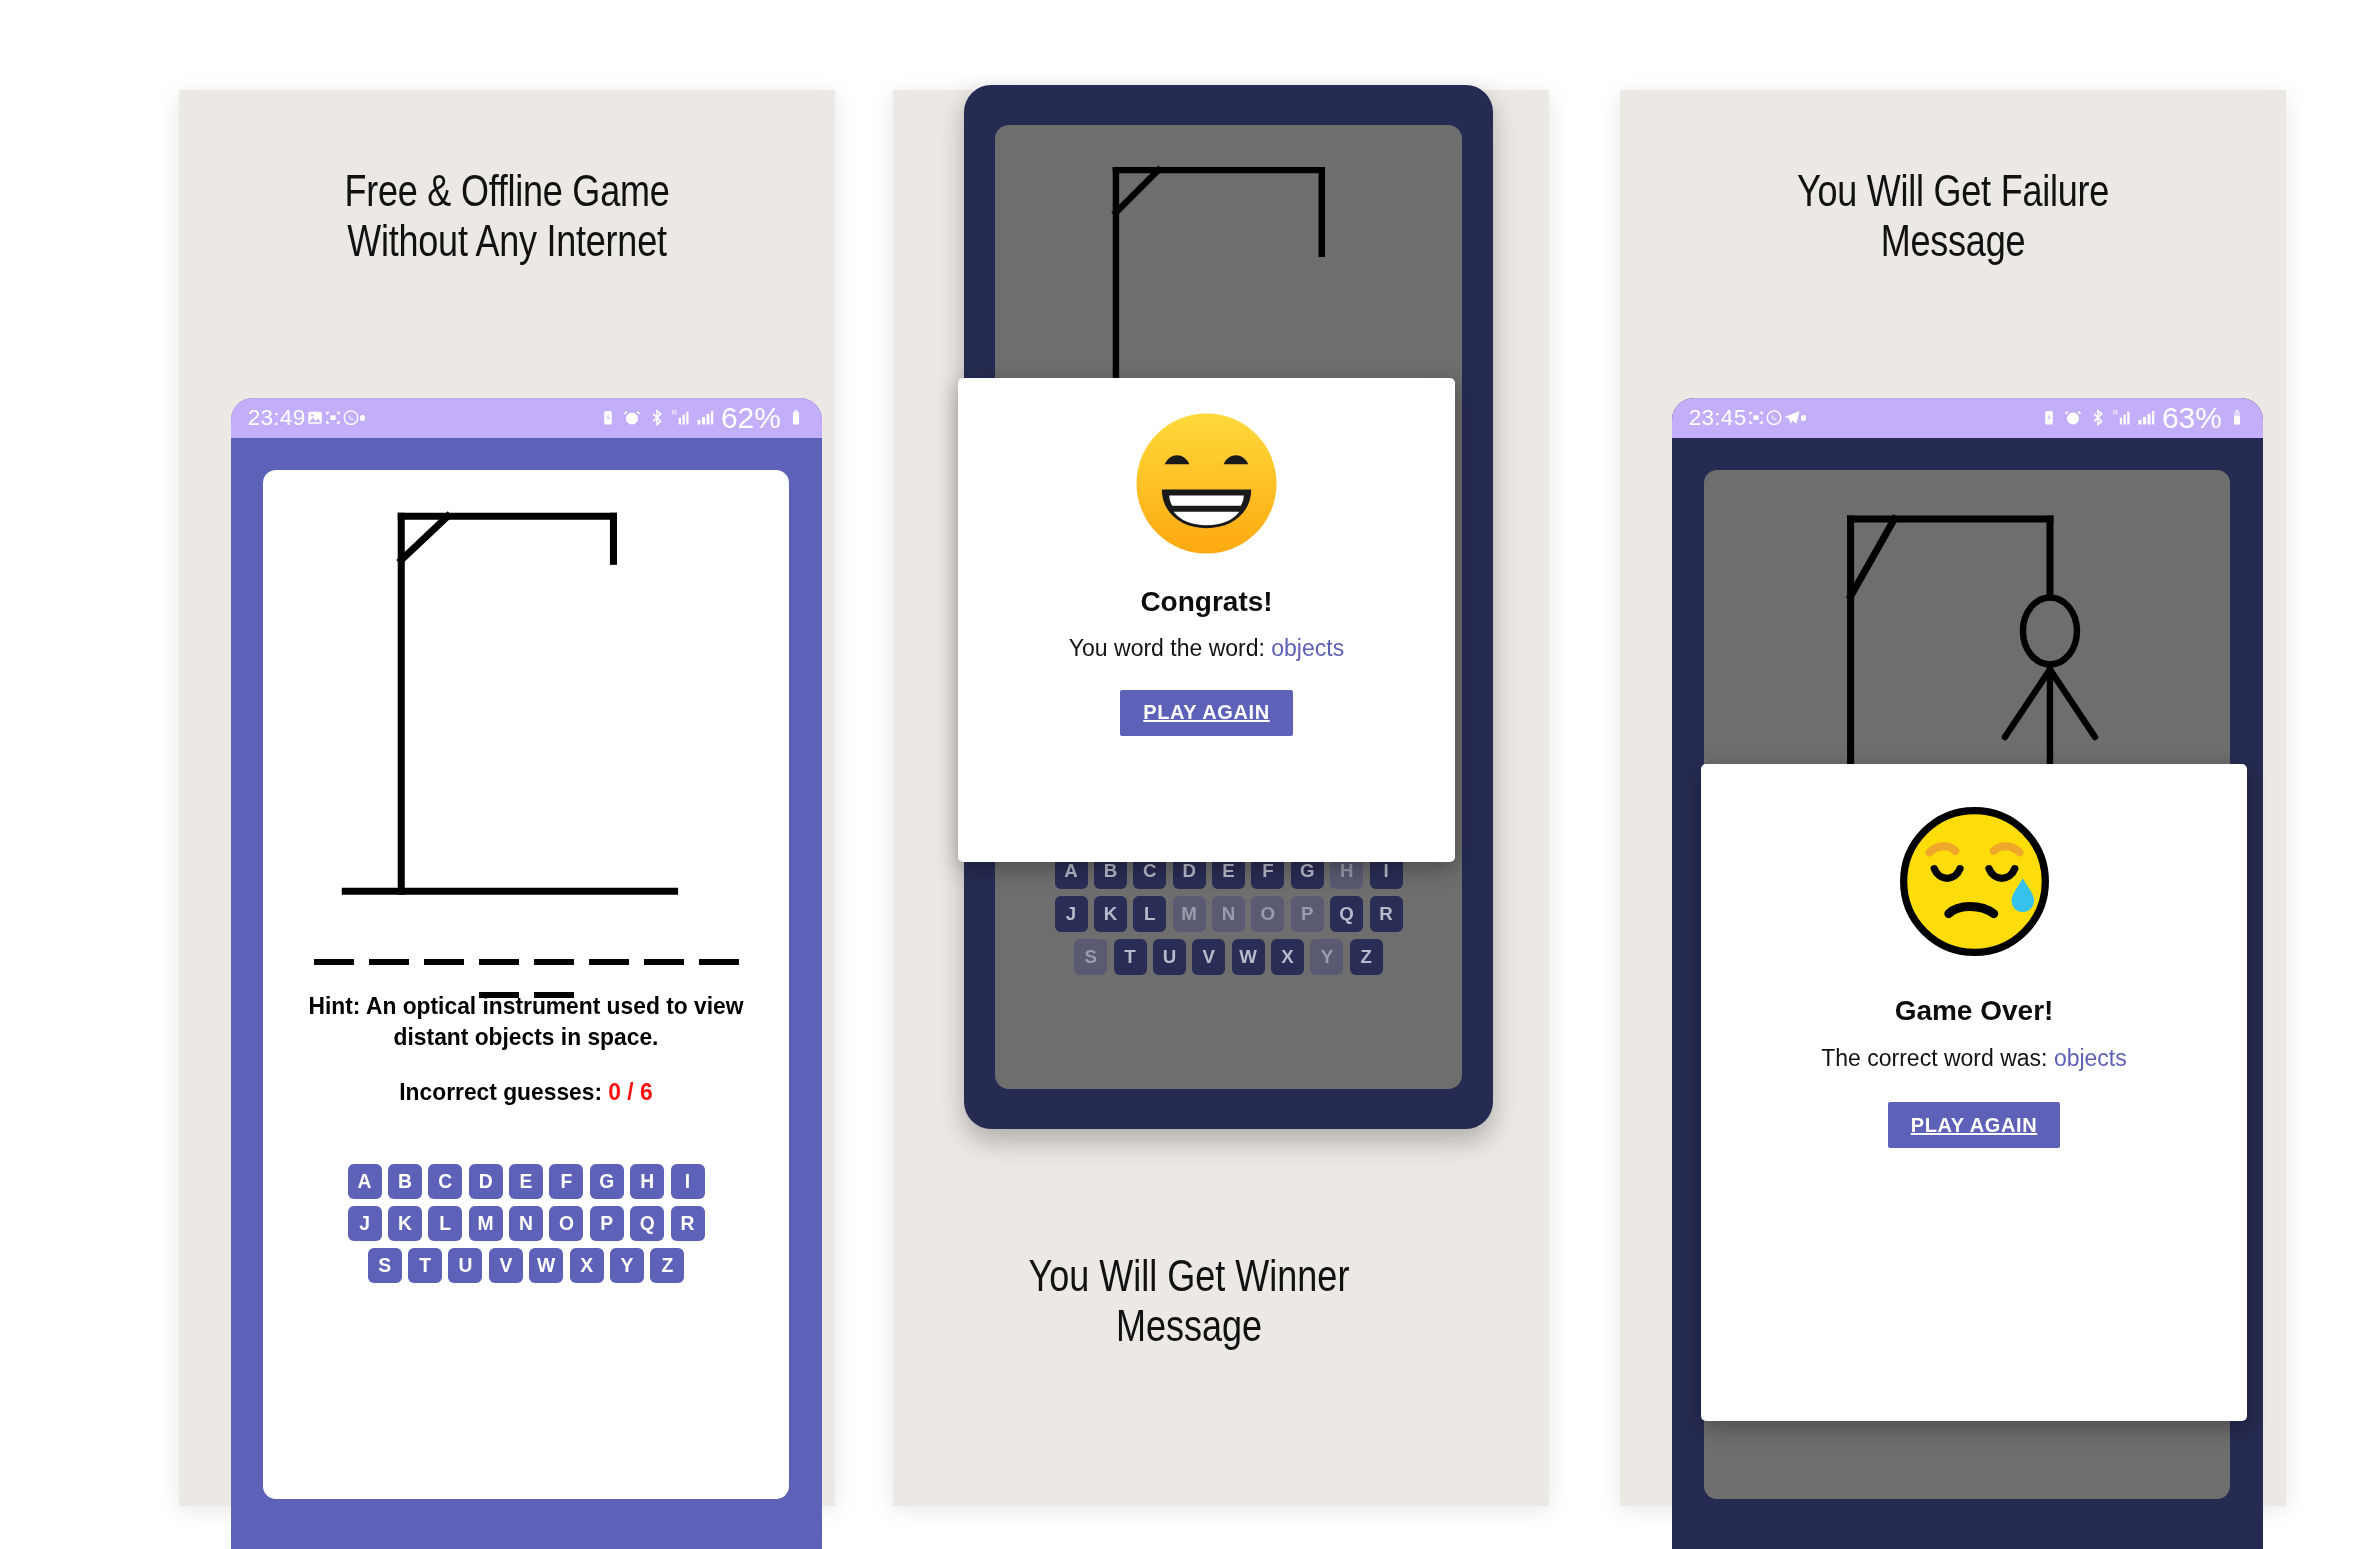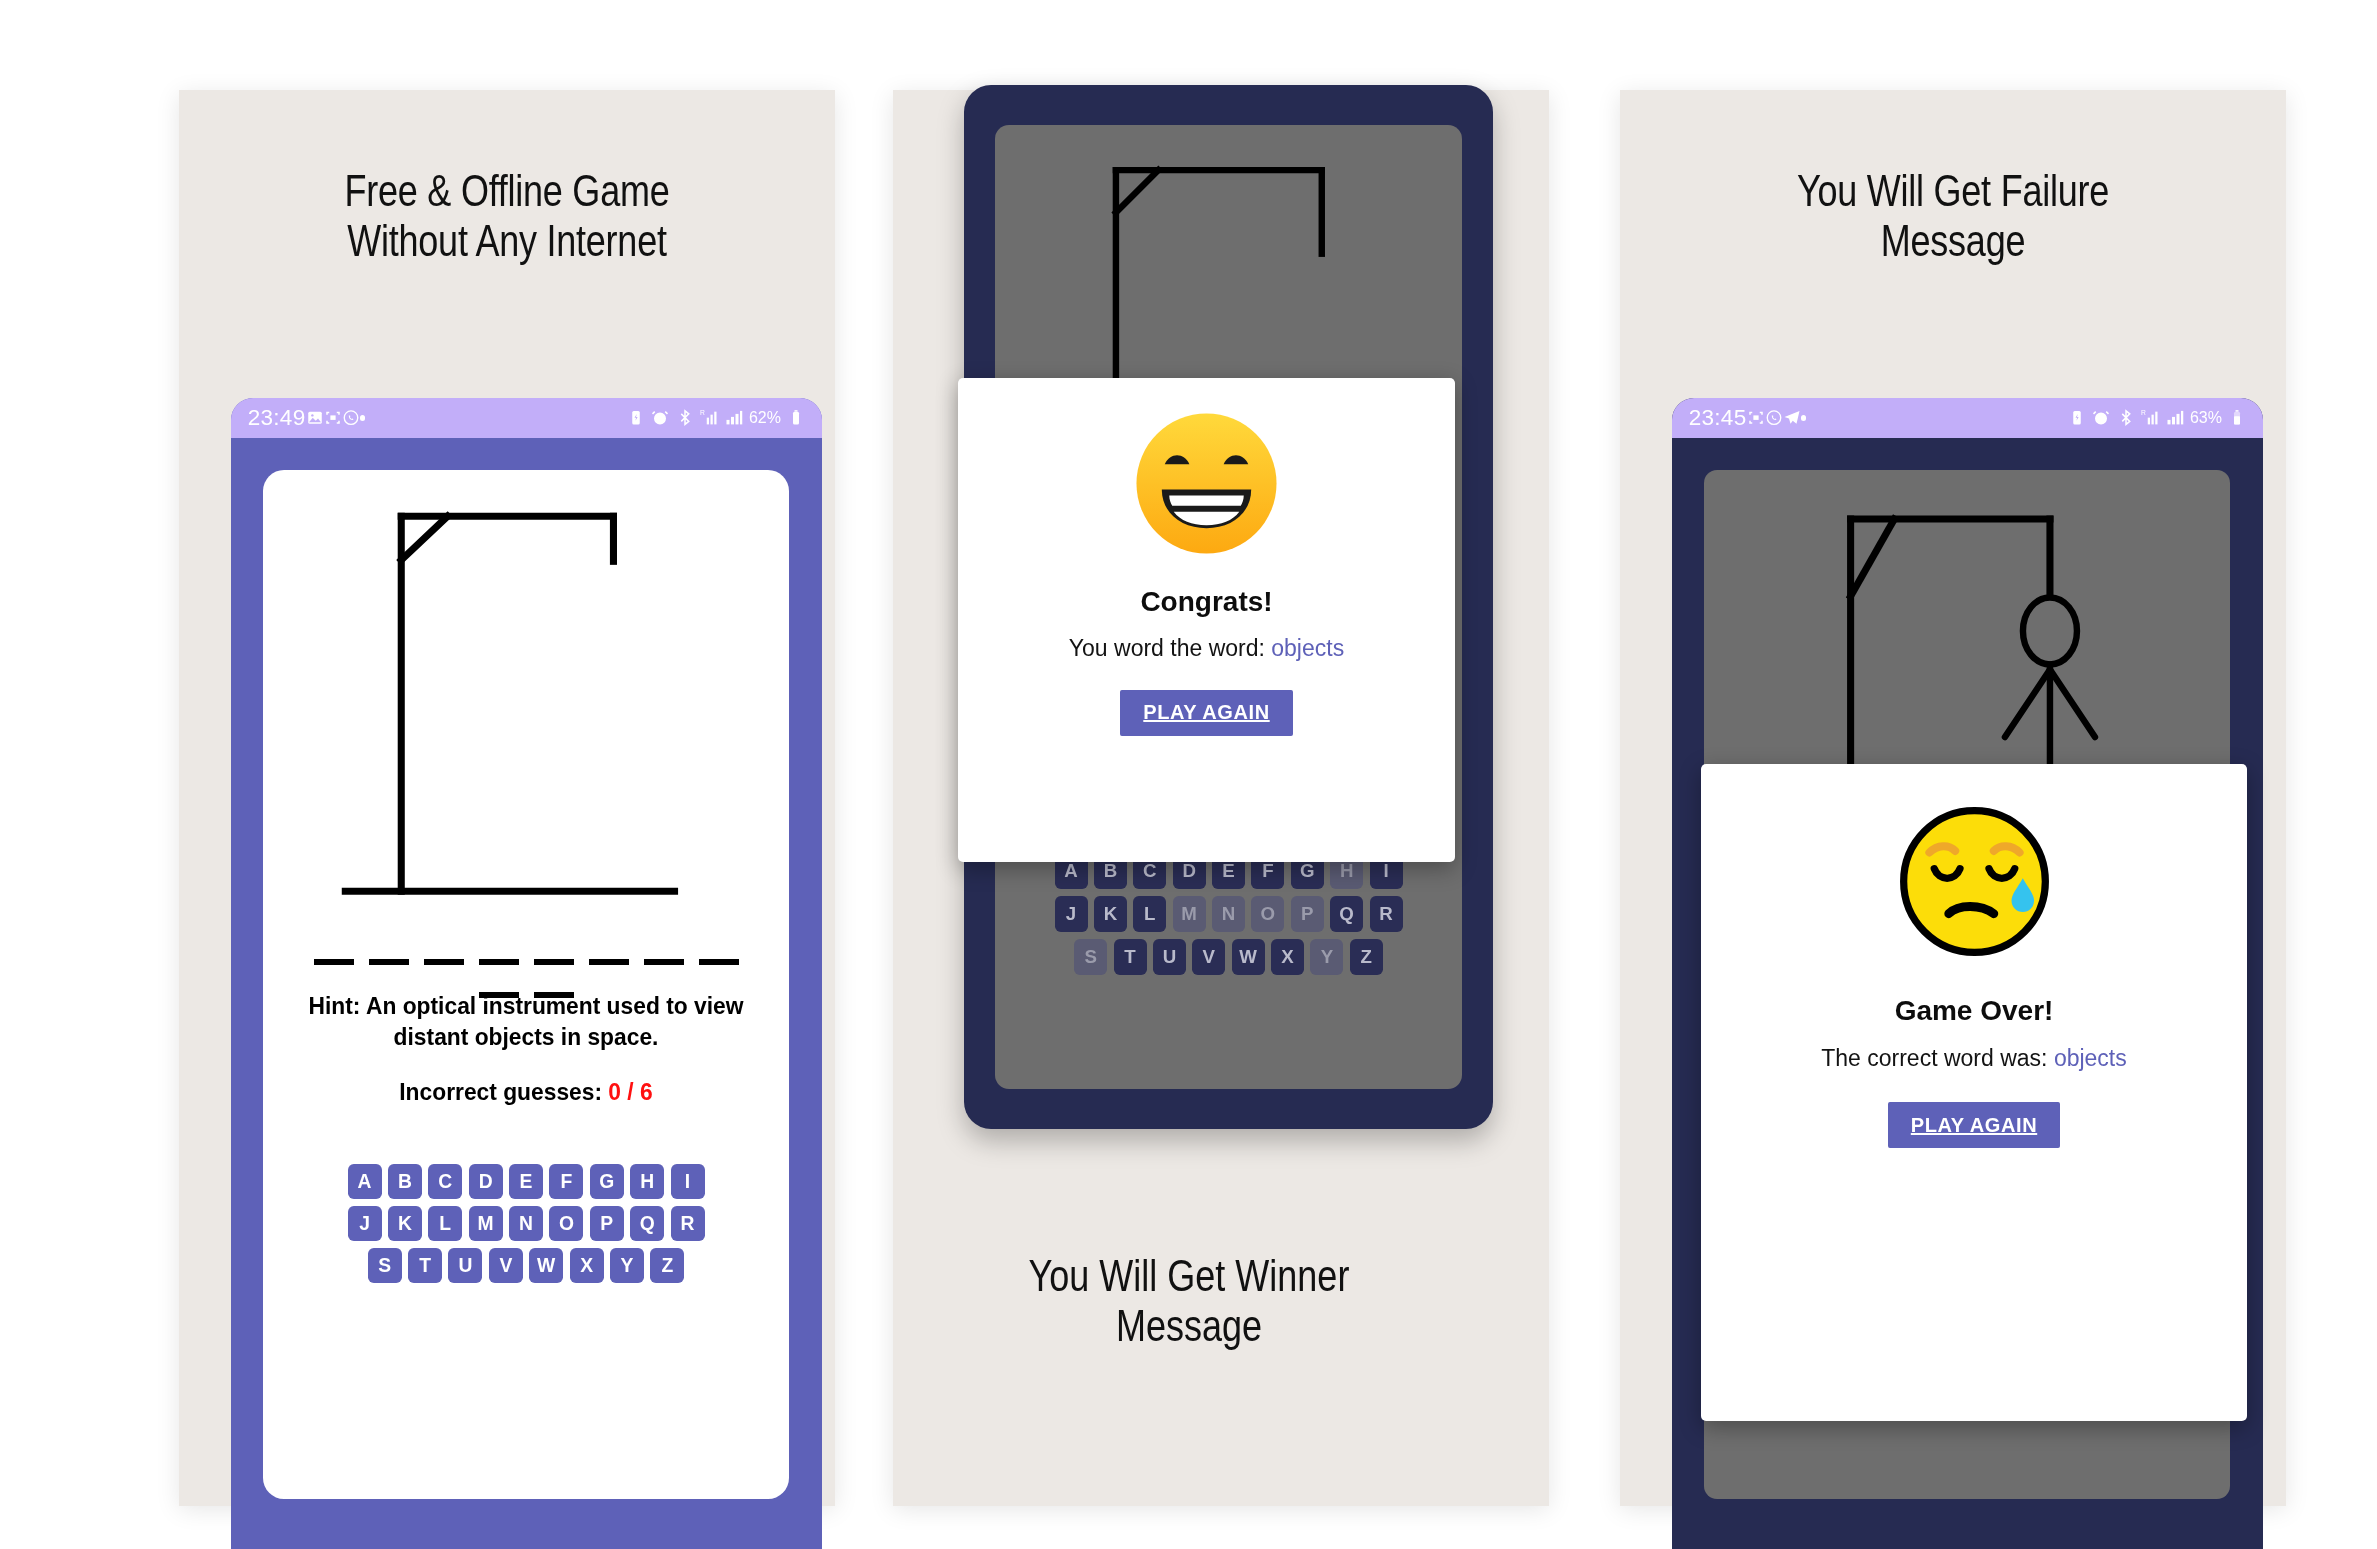--- a/index.html
+++ b/index.html
@@ -46,27 +46,27 @@
     height: 40px; background: #C2AEF9;
     display: flex; align-items: center;
     padding: 0 16.7px;
     color: #ffffff; font-size: 22px;
     font-family: "Liberation Sans Narrow","Liberation Sans",sans-serif;
   }
   .sb-left { display: flex; align-items: center; flex: 1; }
   .sb-right { display: flex; align-items: center; gap: 6.4px; }
   .sb-time { font-size: 22.5px; letter-spacing: 0.3px; }
   .sb-ico { width: 18px; height: 19.3px; display:inline-block; position:relative; }
-  .sb-pct { font-size: 16px; }
+  .sb-pct { font-size: 30px; }
 
   #p1-card {
     position: absolute; left: 32px; top: 72px;
     width: 526px; height: 1029px;
     background: #ffffff;
-    border-radius: 21px;
+    border-radius: 13px;
     overflow: hidden;
   }
   .gallows { display:block; }
   .hint-wrap {
     position: absolute; left: 22px; right: 22px; top: 521px;
     text-align: center;
   }
   .hint-text {
     font-size: 24px; font-weight: bold; color: #000;
     line-height: 1.28;

